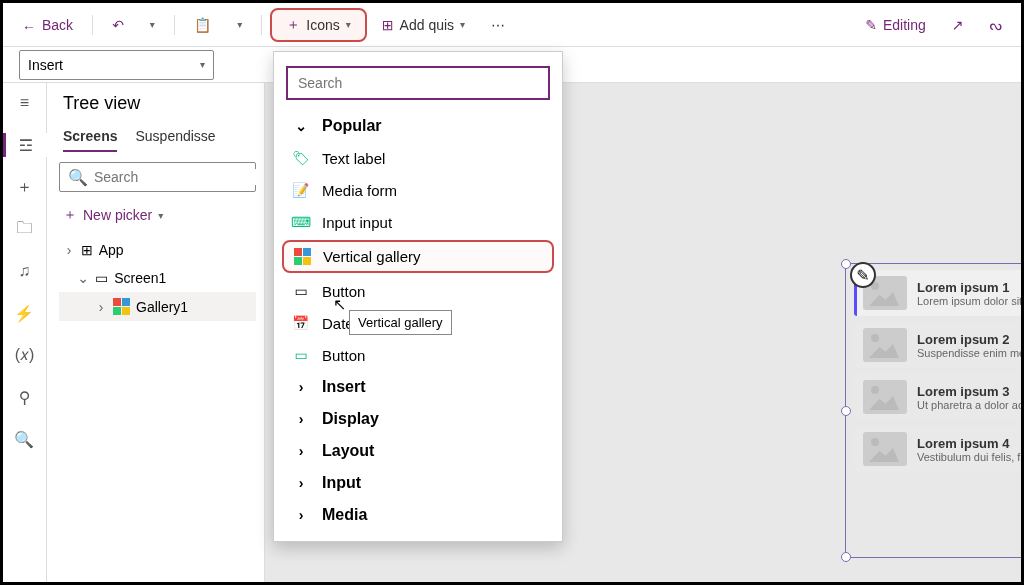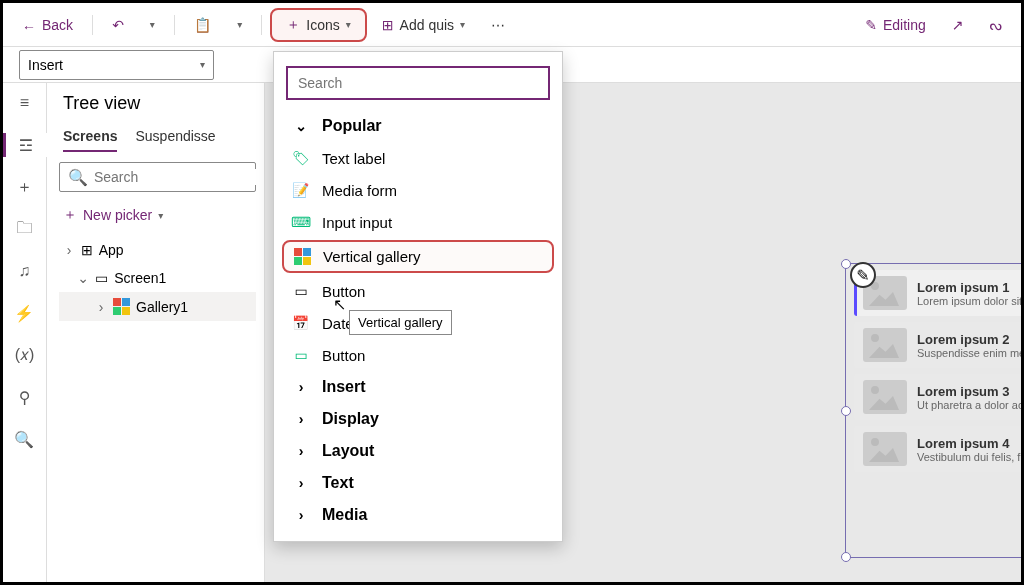--- a/index.html
+++ b/index.html
@@ -231,21 +231,21 @@
   <div class="dd-row cat">
       <span class="dd-ic">›</span>
       <span>Display</span>
     </div>
   <div class="dd-row cat">
       <span class="dd-ic">›</span>
       <span>Layout</span>
     </div>
   <div class="dd-row cat">
       <span class="dd-ic">›</span>
-      <span>Text</span>
+      <span>Input</span>
     </div>
   <div class="dd-row cat">
       <span class="dd-ic">›</span>
       <span>Media</span>
     </div>
 </div>
 
 <div class="cursor">↖</div>
 <div class="tooltip">Vertical gallery</div>
 

